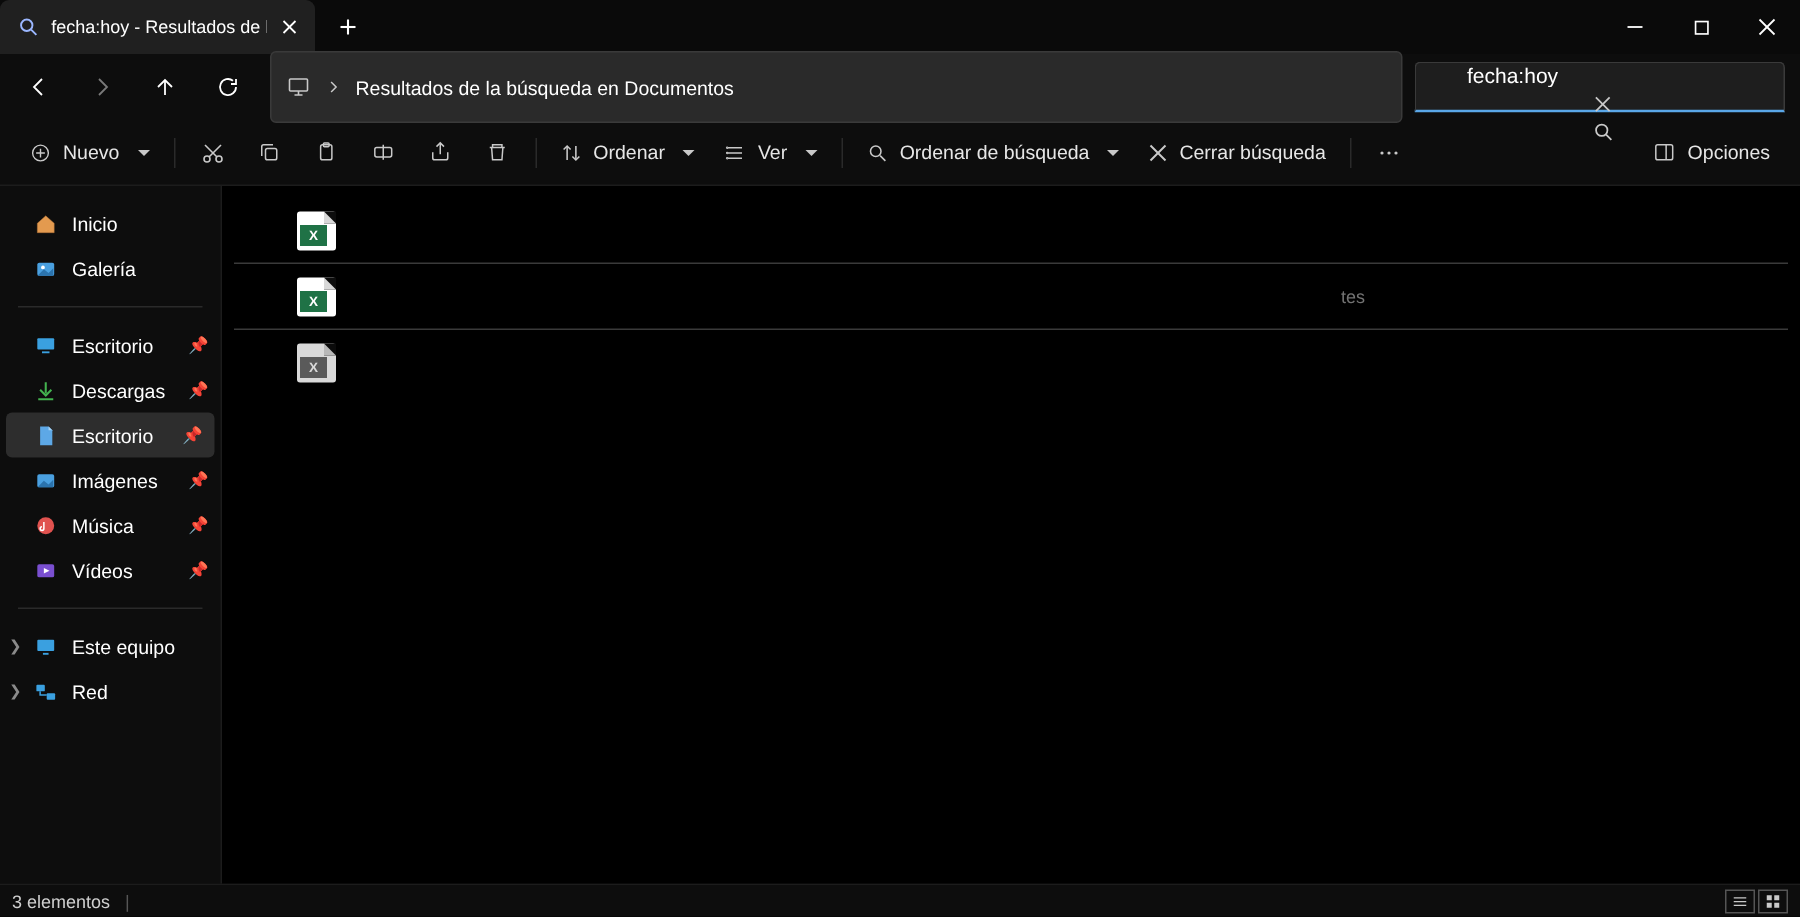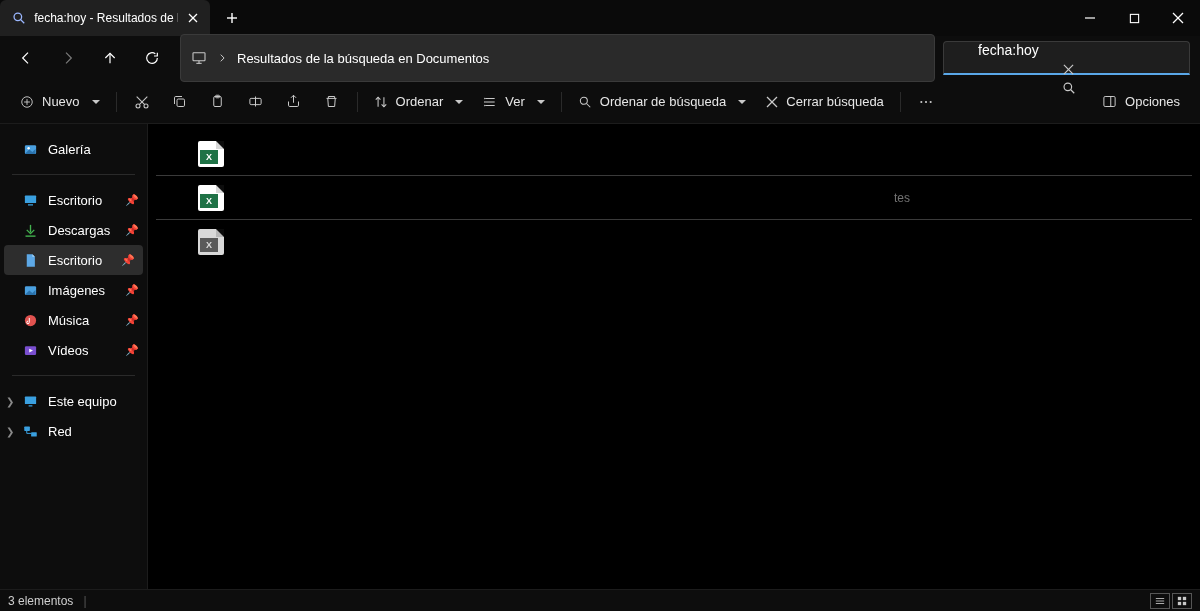--- a/index.html
+++ b/index.html
@@ -410,20 +410,28 @@
       </svg>
     <span>Opciones</span>
   </div>
 </div>
 
 <div class="body-area">
 
   <div class="sidebar">
     <div class="side-item">
       <span class="side-icon">
+        <svg width="15" height="15" viewBox="0 0 24 24" fill="#e39a4f" stroke="#b37437" stroke-width="0.5">
+            <path d="M3 11 L12 3 L21 11 V21 H3 Z"></path>
+          </svg>
+      </span>
+      <span>Inicio</span>
+    </div>
+    <div class="side-item">
+      <span class="side-icon">
         <svg width="15" height="15" viewBox="0 0 24 24" fill="#4aa0e0">
             <rect x="3" y="5" width="18" height="14" rx="2"></rect>
             <circle cx="9" cy="10" r="2" fill="#fff"></circle>
             <path d="M4 18 L10 12 L15 16 L20 11 V19 H4 Z" fill="#2b73ad"></path>
           </svg>
       </span>
       <span>Galería</span>
     </div>
 
     <div class="side-group-sep"></div>

